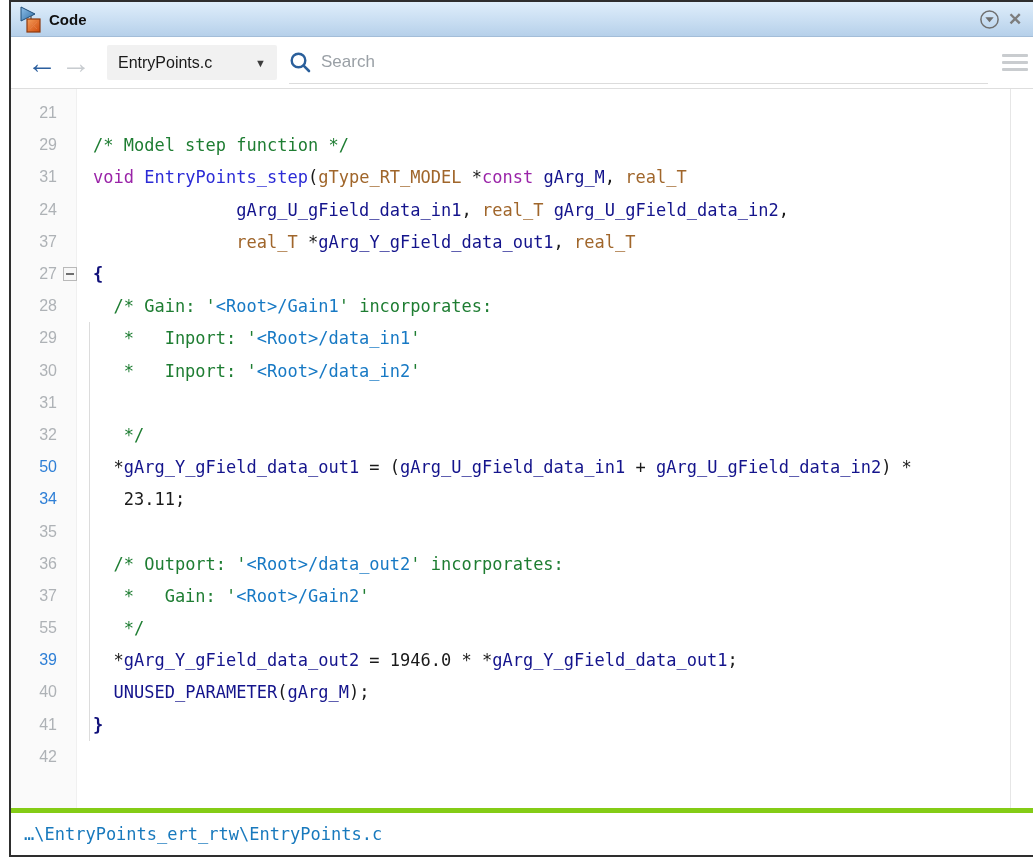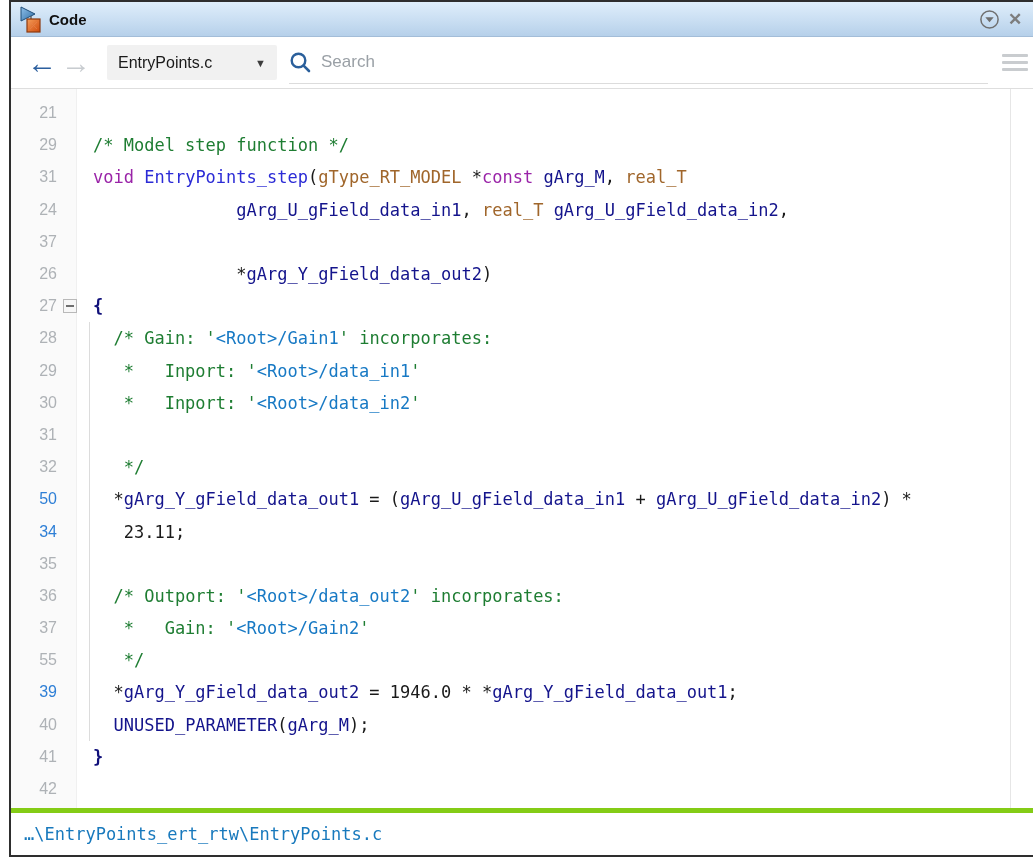--- a/index.html
+++ b/index.html
@@ -181,25 +181,21 @@
             <span class="codetext"><span style="color: rgb(154, 36, 168);">void</span><span style="color: rgb(26, 26, 26);"> </span><span style="color: rgb(43, 43, 214);">EntryPoints_step</span><span style="color: rgb(26, 26, 26);">(</span><span style="color: rgb(160, 102, 43);">gType_RT_MODEL</span><span style="color: rgb(26, 26, 26);"> *</span><span style="color: rgb(154, 36, 168);">const</span><span style="color: rgb(26, 26, 26);"> </span><span style="color: rgb(20, 20, 140);">gArg_M</span><span style="color: rgb(26, 26, 26);">, </span><span style="color: rgb(160, 102, 43);">real_T</span></span>
           </div>
           <div class="row">
             <span class="ln">24</span>
             <span class="foldcol"></span>
             <span class="codetext"><span style="color: rgb(26, 26, 26);">              </span><span style="color: rgb(20, 20, 140);">gArg_U_gField_data_in1</span><span style="color: rgb(26, 26, 26);">, </span><span style="color: rgb(160, 102, 43);">real_T</span><span style="color: rgb(26, 26, 26);"> </span><span style="color: rgb(20, 20, 140);">gArg_U_gField_data_in2</span><span style="color: rgb(26, 26, 26);">,</span></span>
           </div>
           <div class="row">
             <span class="ln">37</span>
             <span class="foldcol"></span>
-          </div>
-          <div class="row">
-            <span class="ln">26</span>
-            <span class="foldcol"></span>
-            <span class="codetext"><span style="color: rgb(26, 26, 26);">              *</span><span style="color: rgb(20, 20, 140);">gArg_Y_gField_data_out2</span><span style="color: rgb(26, 26, 26);">)</span></span>
+            <span class="codetext"><span style="color: rgb(26, 26, 26);">              </span><span style="color: rgb(160, 102, 43);">real_T</span><span style="color: rgb(26, 26, 26);"> *</span><span style="color: rgb(20, 20, 140);">gArg_Y_gField_data_out1</span><span style="color: rgb(26, 26, 26);">, </span><span style="color: rgb(160, 102, 43);">real_T</span></span>
           </div>
           <div class="row">
             <span class="ln">27</span>
             <span class="foldcol">
               <span class="foldbox"></span>
             </span>
             <span class="codetext"><span style="color: rgb(16, 16, 122); font-weight: 600;">{</span></span>
           </div>
           <div class="row">
             <span class="ln">28</span>

